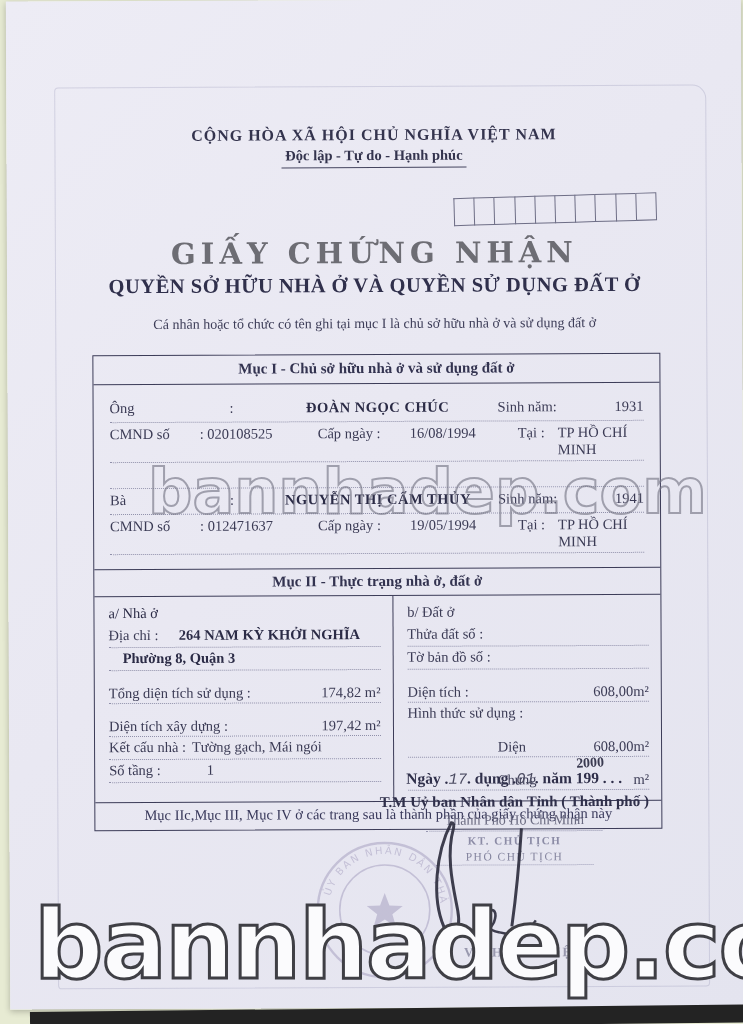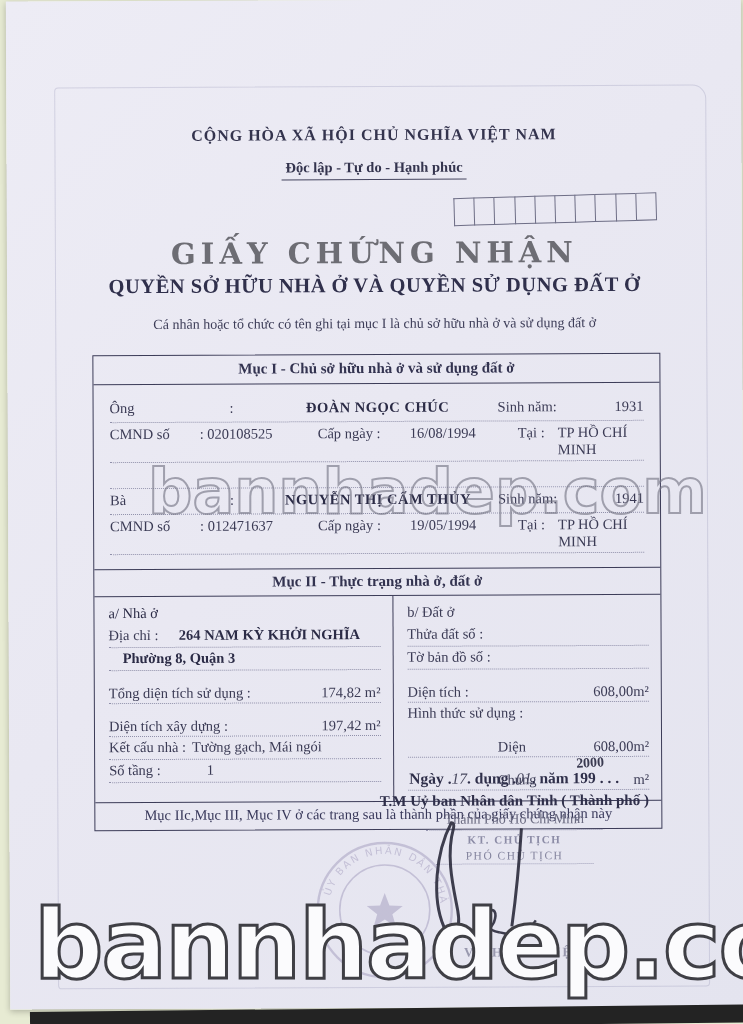--- a/index.html
+++ b/index.html
@@ -21,21 +21,21 @@
   }
   .faint-frame{
     position:absolute;left:48px;top:86px;width:650px;height:900px;
     border:1px solid rgba(140,140,175,.28);
     border-radius:4px 14px 4px 4px;
     pointer-events:none;
   }
   
   .nat{position:absolute;left:0;top:126px;width:100%;text-align:center;}
   .nat .country{font-size:16px;font-weight:bold;letter-spacing:1px;color:#34344e;}
-  .nat .motto{font-size:14.5px;font-weight:bold;color:#34344e;margin-top:15px;display:inline-block;
+  .nat .motto{font-size:14.5px;font-weight:bold;color:#34344e;margin-top:3px;display:inline-block;
     border-bottom:1.6px solid #45455f;padding:0 4px 3px 4px;}
   
   .boxes{position:absolute;left:447px;top:196px;display:flex;transform:rotate(-1.4deg);}
   .boxes .cell{width:19.2px;height:26px;border:1px solid #6e6e86;border-right:none;background:transparent;}
   .boxes .cell:last-child{border-right:1px solid #6e6e86;}
   
   .title-main{position:absolute;left:0;top:236px;width:100%;text-align:center;
     font-size:29px;font-weight:bold;letter-spacing:5px;color:#6d6d74;
     font-family:"DejaVu Serif","Liberation Serif",serif;}
   .title-sub{position:absolute;left:0;top:274px;width:100%;text-align:center;
@@ -61,21 +61,21 @@
   .crow{display:flex;align-items:baseline;border-bottom:1px dotted #9090aa;padding:2px 0 1px 0;min-height:19px;}
   .crow.nodot{border-bottom:none;}
   .bold{font-weight:bold;color:#2b2b46;}
   .foot-note{border-top:1.4px solid #3c3c58;text-align:center;font-size:14.5px;
     padding:4px 6px 6px 6px;color:#38385a;}
   .grow{flex:1;}
   .r{text-align:right;margin-top:12px;}
   
   .sign-block{position:absolute;left:320px;top:770px;width:370px;text-align:center;}
   .dateline{font-size:15.5px;color:#2f2f4a;font-weight:bold;position:relative;}
-  .hand{font-family:Liberation Serif, serif;font-style:italic;color:#4a4a60;font-weight:normal;}
+  .hand{font-family:Liberation Mono, monospace;font-style:italic;color:#4a4a60;font-weight:normal;}
   .year2000{position:absolute;top:-14px;left:247px;font-size:14px;font-weight:bold;
     color:#3a3a50;transform:rotate(-3deg);font-style:normal;}
   .authority{font-size:15px;font-weight:bold;color:#2f2f4a;margin-top:5px;}
   .city{font-size:14px;color:#6a6a80;margin-top:2px;border-bottom:1px dotted #9898b2;
     display:inline-block;padding:0 18px 2px 18px;}
   .kt{font-size:11px;color:#8c8ca6;letter-spacing:1.5px;margin-top:3px;font-weight:bold;}
   .deputy{font-size:11.5px;color:#85859f;letter-spacing:1.5px;margin-top:2px;font-weight:normal;
     border-bottom:1px dotted #a0a0ba;display:inline-block;padding:0 30px 2px 30px;}
   .signer{position:absolute;left:454px;top:945px;font-size:13px;color:rgba(90,90,120,.55);
     letter-spacing:2px;font-weight:bold;}

